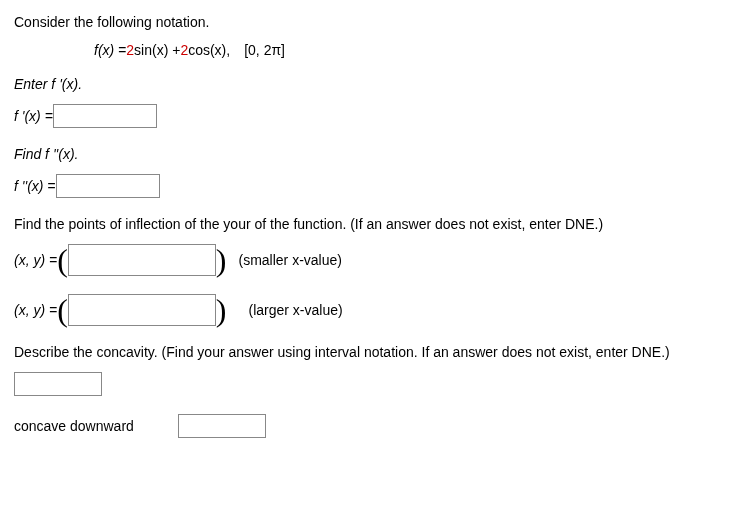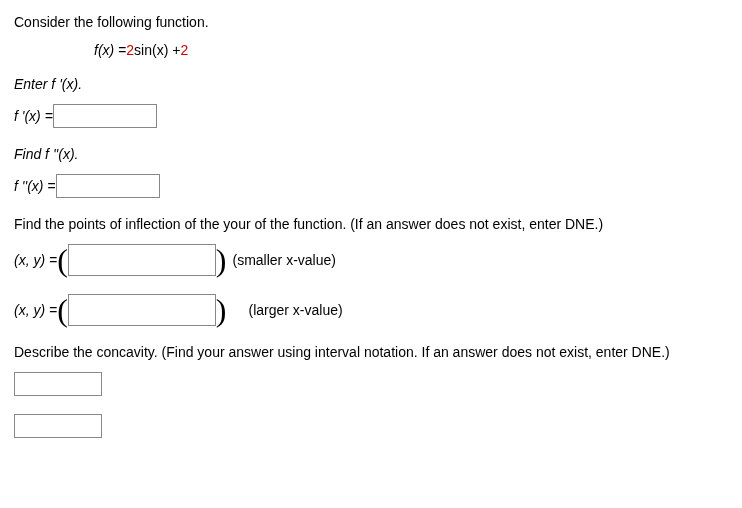--- a/index.html
+++ b/index.html
@@ -48,29 +48,30 @@
     font-size: 32px;
     line-height: 32px;
     display: inline-block;
   }
   .row-sp { margin-bottom: 18px; align-items: center; }
 </style>
 </head>
 <body>
 
 <div class="line">
-  <span>Consider the following function.</span>
+  <span>Consider the following notation.</span>
 </div>
 
 <div class="line fn-row">
   <span class="italic">f</span>
     <span class="italic">(x) = </span>
     <span class="red">2</span>
     <span> sin(x) + </span>
     <span class="red">2</span>
+    <span> cos(x), [0, 2π]</span>
 </div>
 
 <div class="line">
   <span class="italic">Enter f '(x).</span>
 </div>
 <div class="line row-sp">
   <span class="italic">f '(x) = </span>
   <input class="small" type="text" style="">
 </div>
 
@@ -84,34 +85,35 @@
 
 <div class="line">
   <span>Find the points of inflection of the your of the function. (If an answer does not exist, enter DNE.)</span>
 </div>
 
 <div class="line row-sp">
   <span class="italic">(x, y)  =  </span>
   <span class="paren">(</span>
   <input class="med" type="text" style="">
   <span class="paren">)</span>
-  <span style="margin-left:6px">(smaller x-value)</span>
+  <span style="margin-left:12px">(smaller x-value)</span>
 </div>
 
 <div class="line row-sp">
   <span class="italic">(x, y)  =  </span>
   <span class="paren">(</span>
   <input class="med" type="text" style="">
   <span class="paren">)</span>
   <span style="margin-left:22px">(larger x-value)</span>
 </div>
 
 <div class="line">
   <span>Describe the concavity. (Find your answer using interval notation. If an answer does not exist, enter DNE.)</span>
 </div>
 
 <div class="line row-sp">
   <input class="narrow" type="text" style="">
 </div>
 
 <div class="line">
+  <span style="width:164px;display:inline-block">concave downward</span>
   <input class="narrow" type="text" style="">
 </div>
 
 </body></html>

